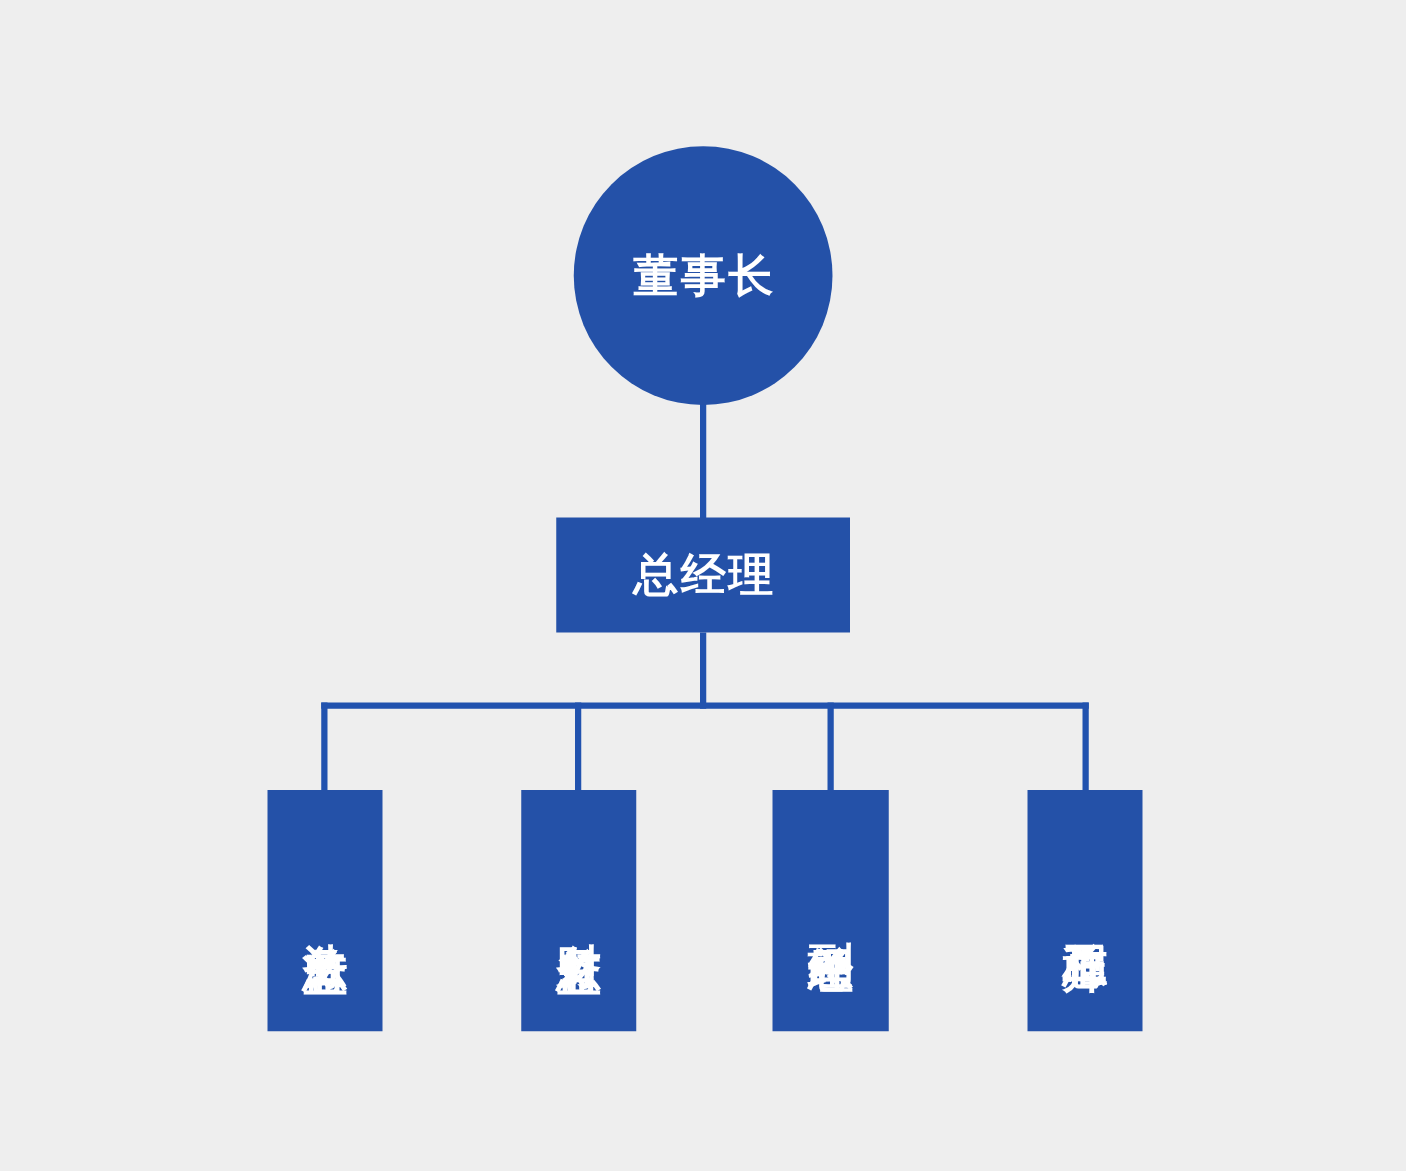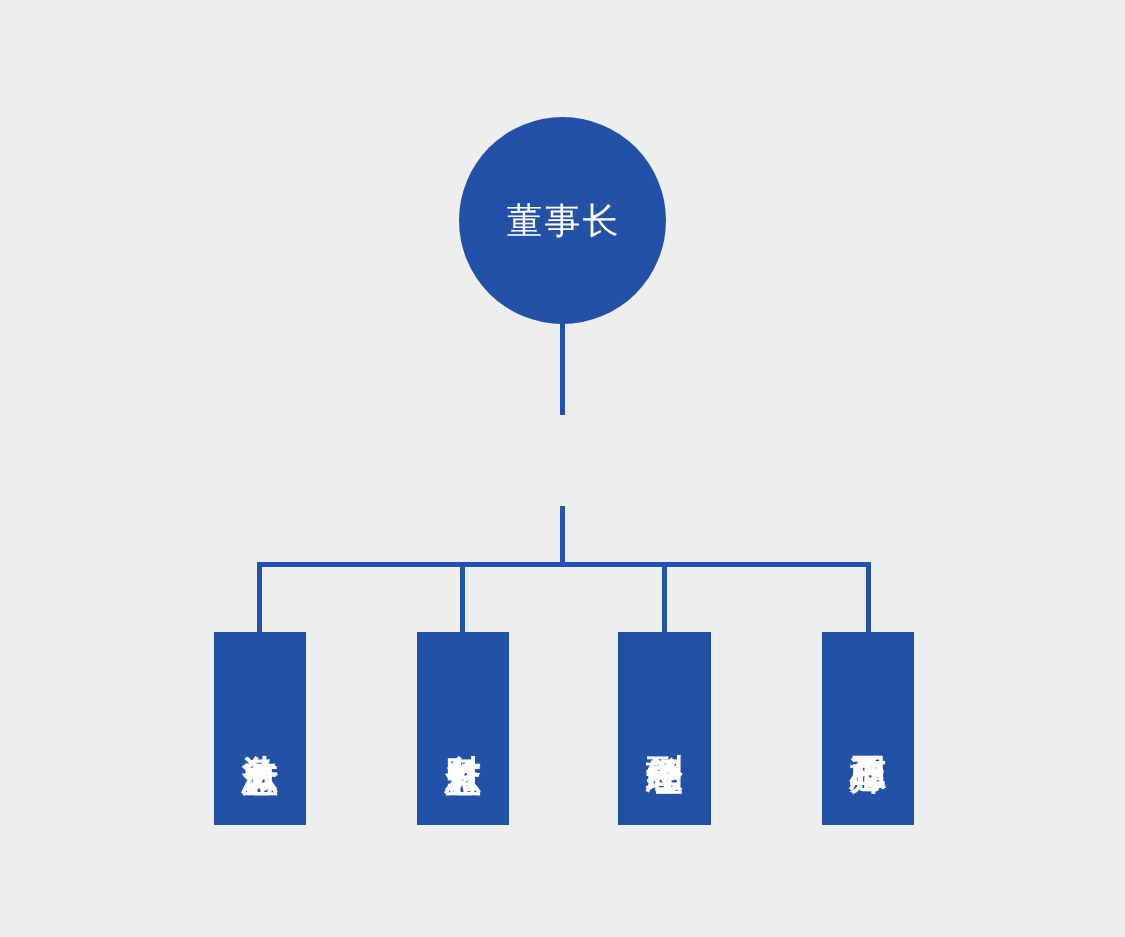--- a/index.html
+++ b/index.html
@@ -46,21 +46,21 @@
     z-index: 2;
   }
   .node-leaf1 { left: 214px; }
   .node-leaf2 { left: 417px; }
   .node-leaf3 { left: 618px; width: 93px; }
   .node-leaf4 { left: 822px; }
 
   .label-h {
     color: #ffffff;
     font-size: 36px;
-    font-weight: normal;
+    font-weight: bold;
     letter-spacing: 2px;
     text-indent: 2px;
     white-space: nowrap;
     line-height: 1;
   }
   .label-v {
     color: #ffffff;
     font-size: 36px;
     font-weight: bold;
     line-height: 1;
@@ -93,20 +93,23 @@
   <div class="line line-bus"></div>
   <div class="line line-drop line-drop1"></div>
   <div class="line line-drop line-drop2"></div>
   <div class="line line-drop line-drop3"></div>
   <div class="line line-drop line-drop4"></div>
 
   <div class="node node-circle">
     <span class="label-h">董事长</span>
   </div>
 
+  <div class="node node-gm">
+    <span class="label-h">总经理</span>
+  </div>
 
   <div class="node node-leaf node-leaf1">
     <span class="label-v">法务总监</span>
   </div>
   <div class="node node-leaf node-leaf2">
     <span class="label-v">财务总监</span>
   </div>
   <div class="node node-leaf node-leaf3">
     <span class="label-v">副总经理</span>
   </div>

